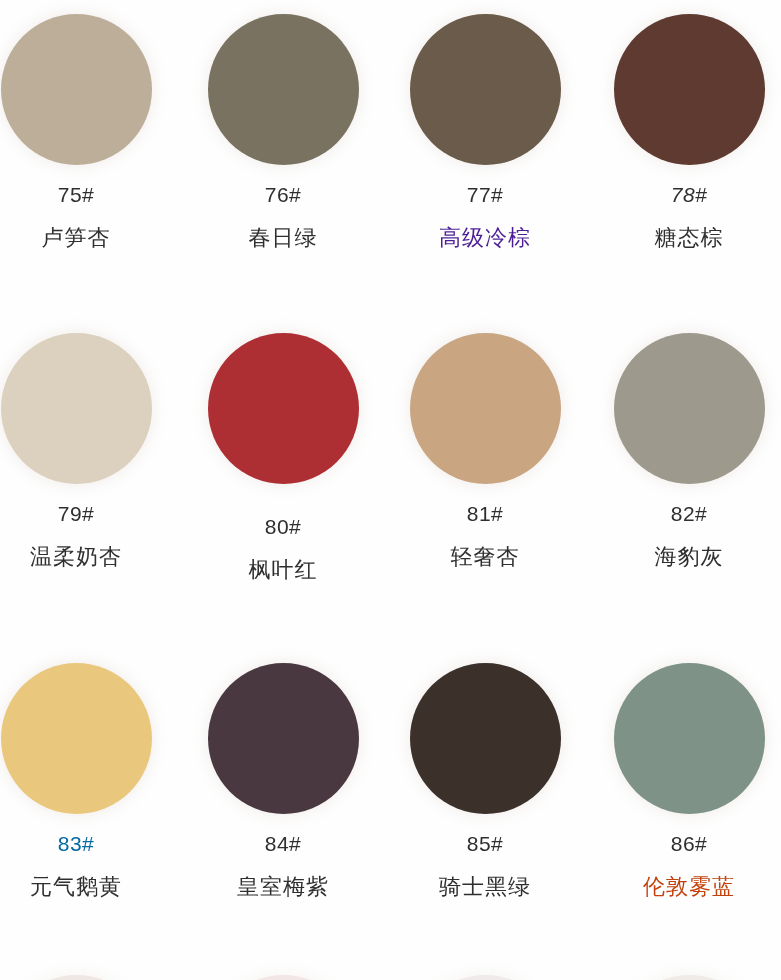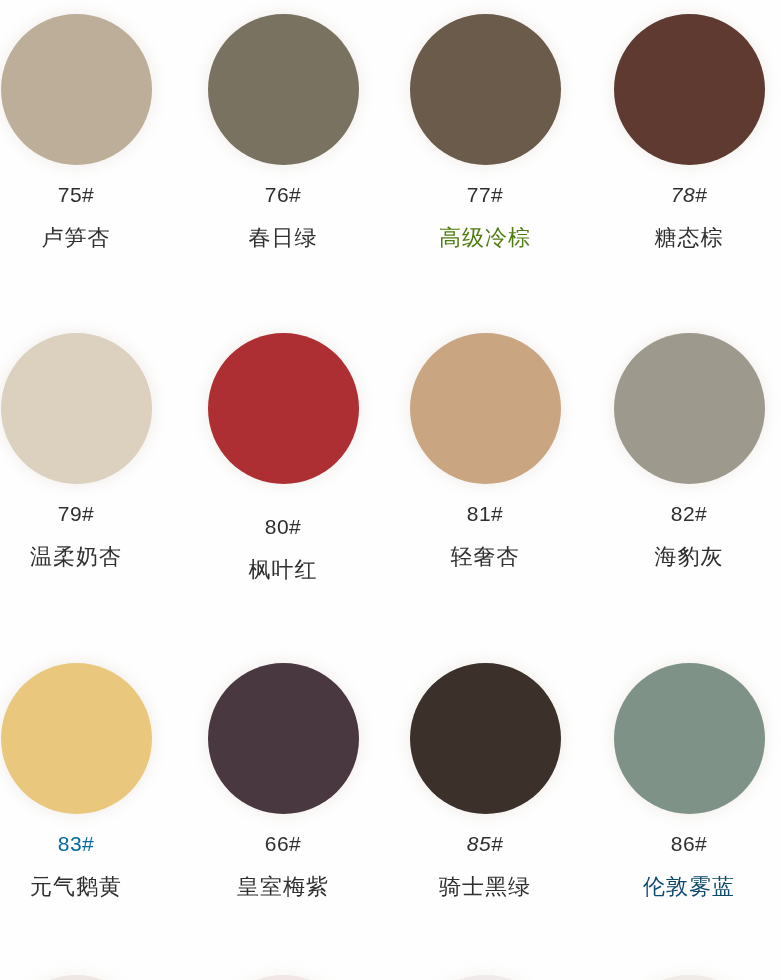--- a/index.html
+++ b/index.html
@@ -85,21 +85,21 @@
 
   <div class="swatch row-0 col-1">
     <div class="swatch-disc" style="background: rgb(122, 114, 97);"></div>
     <div class="swatch-code" style="color: rgb(47, 47, 47);">76#</div>
     <div class="swatch-name" style="color: rgb(47, 47, 47);">春日绿</div>
   </div>
 
   <div class="swatch row-0 col-2">
     <div class="swatch-disc" style="background: rgb(106, 91, 74);"></div>
     <div class="swatch-code" style="color: rgb(47, 47, 47);">77#</div>
-    <div class="swatch-name" style="color: #4d7c0f;">高级冷棕</div>
+    <div class="swatch-name" style="color: #4c1d95;">高级冷棕</div>
   </div>
 
   <div class="swatch row-0 col-3">
     <div class="swatch-disc" style="background: rgb(94, 58, 49);"></div>
     <div class="swatch-code" style="color: rgb(47, 47, 47); font-style: italic;">78#</div>
     <div class="swatch-name" style="color: rgb(47, 47, 47);">糖态棕</div>
   </div>
 
   <div class="swatch row-1 col-0">
     <div class="swatch-disc" style="background: rgb(220, 208, 190);"></div>
@@ -126,34 +126,34 @@
   </div>
 
   <div class="swatch row-2 col-0">
     <div class="swatch-disc" style="background: rgb(233, 200, 126);"></div>
     <div class="swatch-code" style="color: #0369a1;">83#</div>
     <div class="swatch-name" style="color: rgb(47, 47, 47);">元气鹅黄</div>
   </div>
 
   <div class="swatch row-2 col-1">
     <div class="swatch-disc" style="background: rgb(74, 56, 65);"></div>
-    <div class="swatch-code" style="color: rgb(47, 47, 47);">66#</div>
+    <div class="swatch-code" style="color: rgb(47, 47, 47);">84#</div>
     <div class="swatch-name" style="color: rgb(47, 47, 47);">皇室梅紫</div>
   </div>
 
   <div class="swatch row-2 col-2">
     <div class="swatch-disc" style="background: rgb(59, 48, 42);"></div>
-    <div class="swatch-code" style="color: rgb(47, 47, 47); font-style: italic;">85#</div>
+    <div class="swatch-code" style="color: rgb(47, 47, 47);">85#</div>
     <div class="swatch-name" style="color: rgb(47, 47, 47);">骑士黑绿</div>
   </div>
 
   <div class="swatch row-2 col-3">
     <div class="swatch-disc" style="background: rgb(126, 146, 136);"></div>
     <div class="swatch-code" style="color: rgb(47, 47, 47);">86#</div>
-    <div class="swatch-name" style="color: #0c4a6e;">伦敦雾蓝</div>
+    <div class="swatch-name" style="color: #c2410c;">伦敦雾蓝</div>
   </div>
 
   <div class="swatch partial row-3 col-0">
     <div class="swatch-disc" style="background: rgb(239, 231, 228);"></div>
   </div>
   <div class="swatch partial row-3 col-1">
     <div class="swatch-disc" style="background: rgb(242, 230, 230);"></div>
   </div>
   <div class="swatch partial row-3 col-2">
     <div class="swatch-disc" style="background: rgb(240, 234, 234);"></div>

